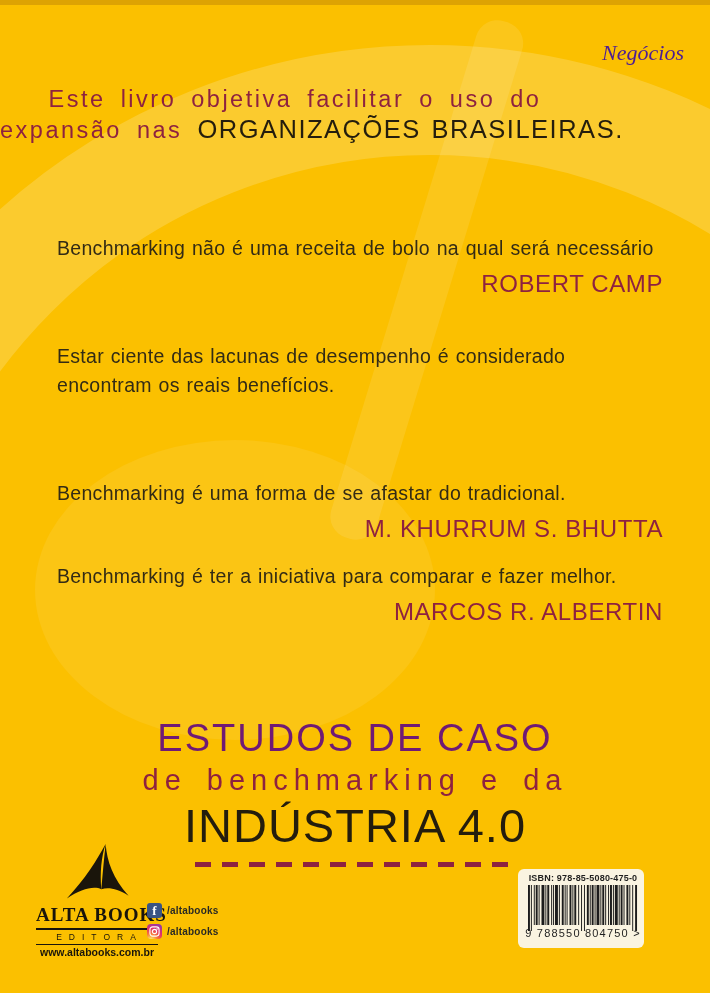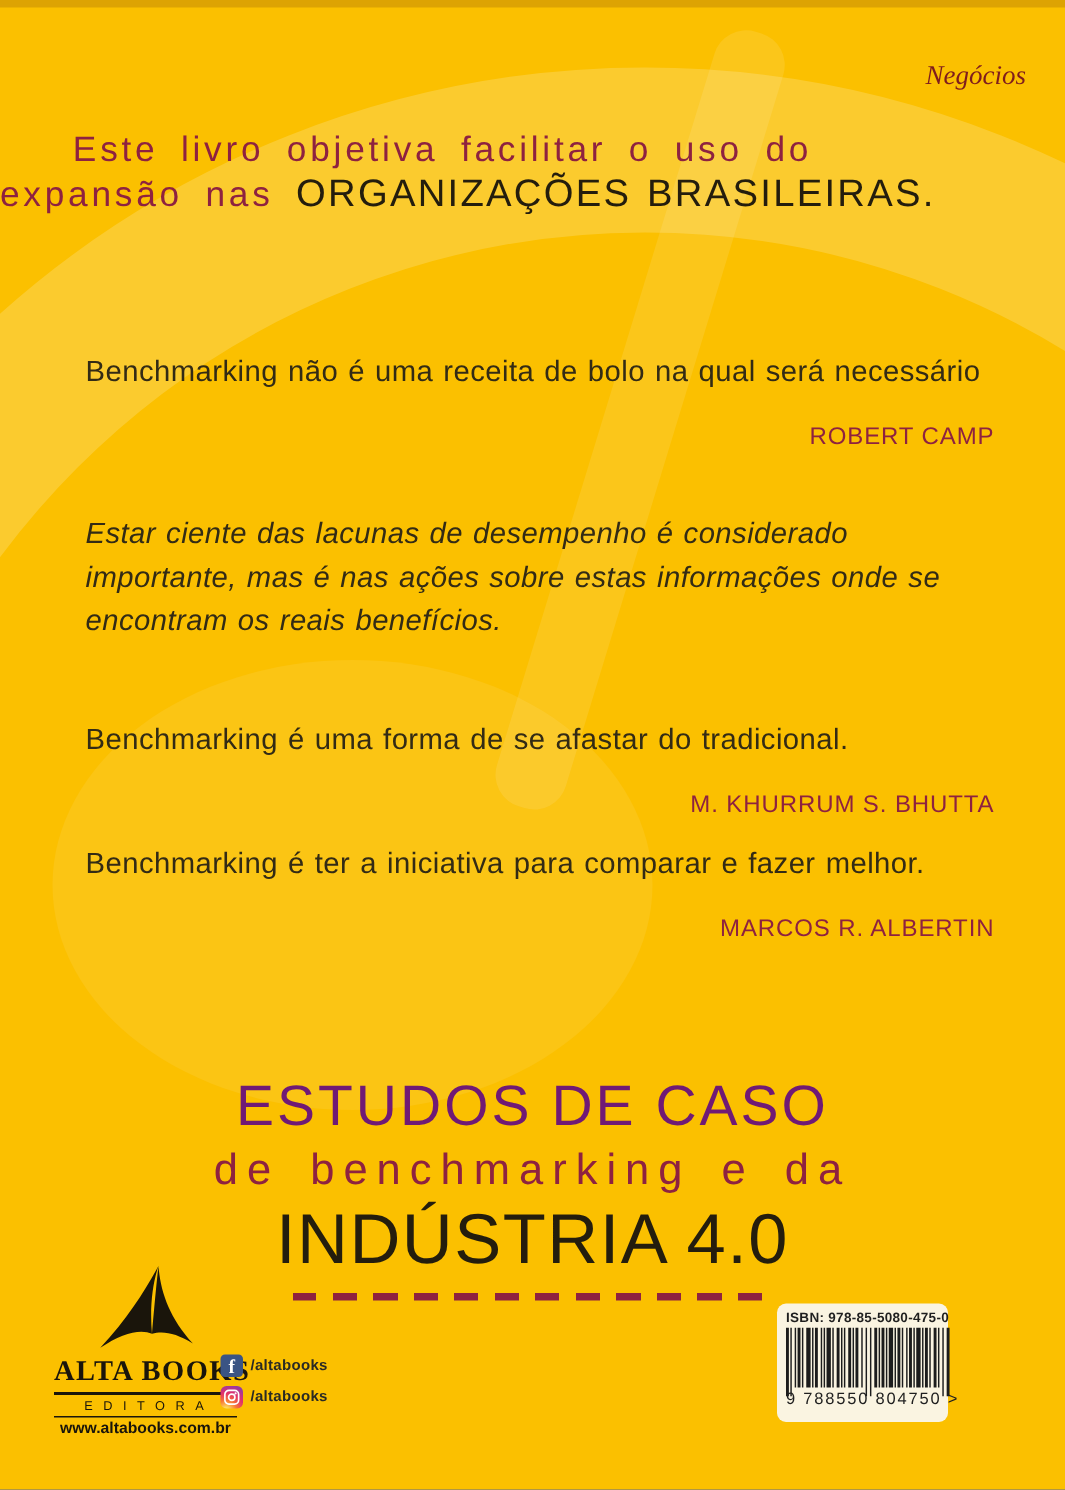--- a/index.html
+++ b/index.html
@@ -8,34 +8,34 @@
     background:#FBC000;
     font-family:"Liberation Sans",sans-serif;
   }
   .topstrip{position:absolute;left:0;top:0;width:100%;height:5px;background:#DDA303;z-index:2;}
   .watermark{position:absolute;left:0;top:0;z-index:0;pointer-events:none;}
   .layer{position:absolute;z-index:1;}
 
   .category{
     top:40px;right:26px;
     font-family:"Liberation Serif",serif;font-style:italic;
-    font-size:18px;color:#7f1d1d;
+    font-size:22px;color:#4c1d95;
   }
 
   .headline{top:84px;left:0;width:590px;text-align:center;color:#8E2240;}
   .hl-line{font-size:23.5px;line-height:30px;letter-spacing:2.5px;word-spacing:6px;white-space:nowrap;}
   .hl-caps{font-size:25.5px;letter-spacing:1.5px;color:#241D0D;word-spacing:2px;}
 
   .quote{left:57px;width:606px;color:#332B15;}
   .q-line{font-size:19.5px;line-height:29px;letter-spacing:0.3px;word-spacing:1px;white-space:nowrap;}
   .q-author{
-    text-align:right;font-size:16px;letter-spacing:0.6px;
-    color:#8E2240;margin-top:20px;white-space:nowrap;
-  }
-  .quote.q1{top:234px;} .quote.q2{top:342px;font-style:italic;} .quote.q3{top:479px;} .quote.q4{top:562px;}
+    text-align:right;font-size:24px;letter-spacing:0.6px;
+    color:#8E2240;margin-top:7px;white-space:nowrap;
+  }
+  .quote.q1{top:234px;} .quote.q2{top:342px;} .quote.q3{top:479px;} .quote.q4{top:562px;}
 
   .title-block{top:666px;left:0;width:710px;text-align:center;}
   .title-1{font-size:38px;line-height:48px;letter-spacing:2px;color:#701a75;white-space:nowrap;margin-top:48px;}
   .title-2{font-size:29px;line-height:36px;letter-spacing:6px;word-spacing:6px;color:#8E2240;white-space:nowrap;}
   .title-3{font-size:47px;line-height:56px;letter-spacing:1px;color:#241D0D;white-space:nowrap;}
   .dashes{
     margin:8px auto 0 auto;width:320px;height:5px;
     background:repeating-linear-gradient(90deg,#8E2240 0 16px,transparent 16px 27px);
   }
 
@@ -56,21 +56,21 @@
   .fb-icon{
     width:15px;height:15px;border-radius:3px;background:#3A5484;
     color:#fff;font-family:"Liberation Serif",serif;font-weight:bold;
     font-size:13px;line-height:16px;text-align:center;overflow:hidden;
   }
   .ig-icon{width:15px;height:15px;border-radius:4px;
     background:radial-gradient(circle at 25% 110%, #FDDC5C 10%, #F77737 35%, #E1306C 60%, #833AB4 95%);
     display:flex;align-items:center;justify-content:center;}
 
   .barcode{
-    top:869px;left:518px;width:114px;height:79px;
+    top:869px;left:518px;width:126px;height:79px;
     background:#FAF4E1;border-radius:6px;box-sizing:border-box;
     padding:4px 2px 2px 6px;text-align:center;
   }
   .isbn-text{font-size:9px;font-weight:bold;color:#1F1F1F;letter-spacing:0.2px;white-space:nowrap;}
   .bars{display:block;width:110px;height:46px;margin:2px auto 0 auto;}
   .bar-digits{font-size:11px;color:#1F1F1F;letter-spacing:1.2px;margin-top:-4px;white-space:nowrap;}
 </style>
 </head>
 <body>
 
@@ -91,21 +91,20 @@
     <div class="hl-line"><span>expansão nas </span><span class="hl-caps">ORGANIZAÇÕES BRASILEIRAS.</span></div>
   </div>
 
   <div class="layer quote q1">
     <div class="q-line">Benchmarking não é uma receita de bolo na qual será necessário</div>
     <div class="q-author">ROBERT CAMP</div>
   </div>
 
   <div class="layer quote q2">
     <div class="q-line">Estar ciente das lacunas de desempenho é considerado</div>
-    <div class="q-line">importante, mas é nas ações sobre estas informações onde se</div>
     <div class="q-line">encontram os reais benefícios.</div>
   </div>
 
   <div class="layer quote q3">
     <div class="q-line">Benchmarking é uma forma de se afastar do tradicional.</div>
     <div class="q-author">M. KHURRUM S. BHUTTA</div>
   </div>
 
   <div class="layer quote q4">
     <div class="q-line">Benchmarking é ter a iniciativa para comparar e fazer melhor.</div>

